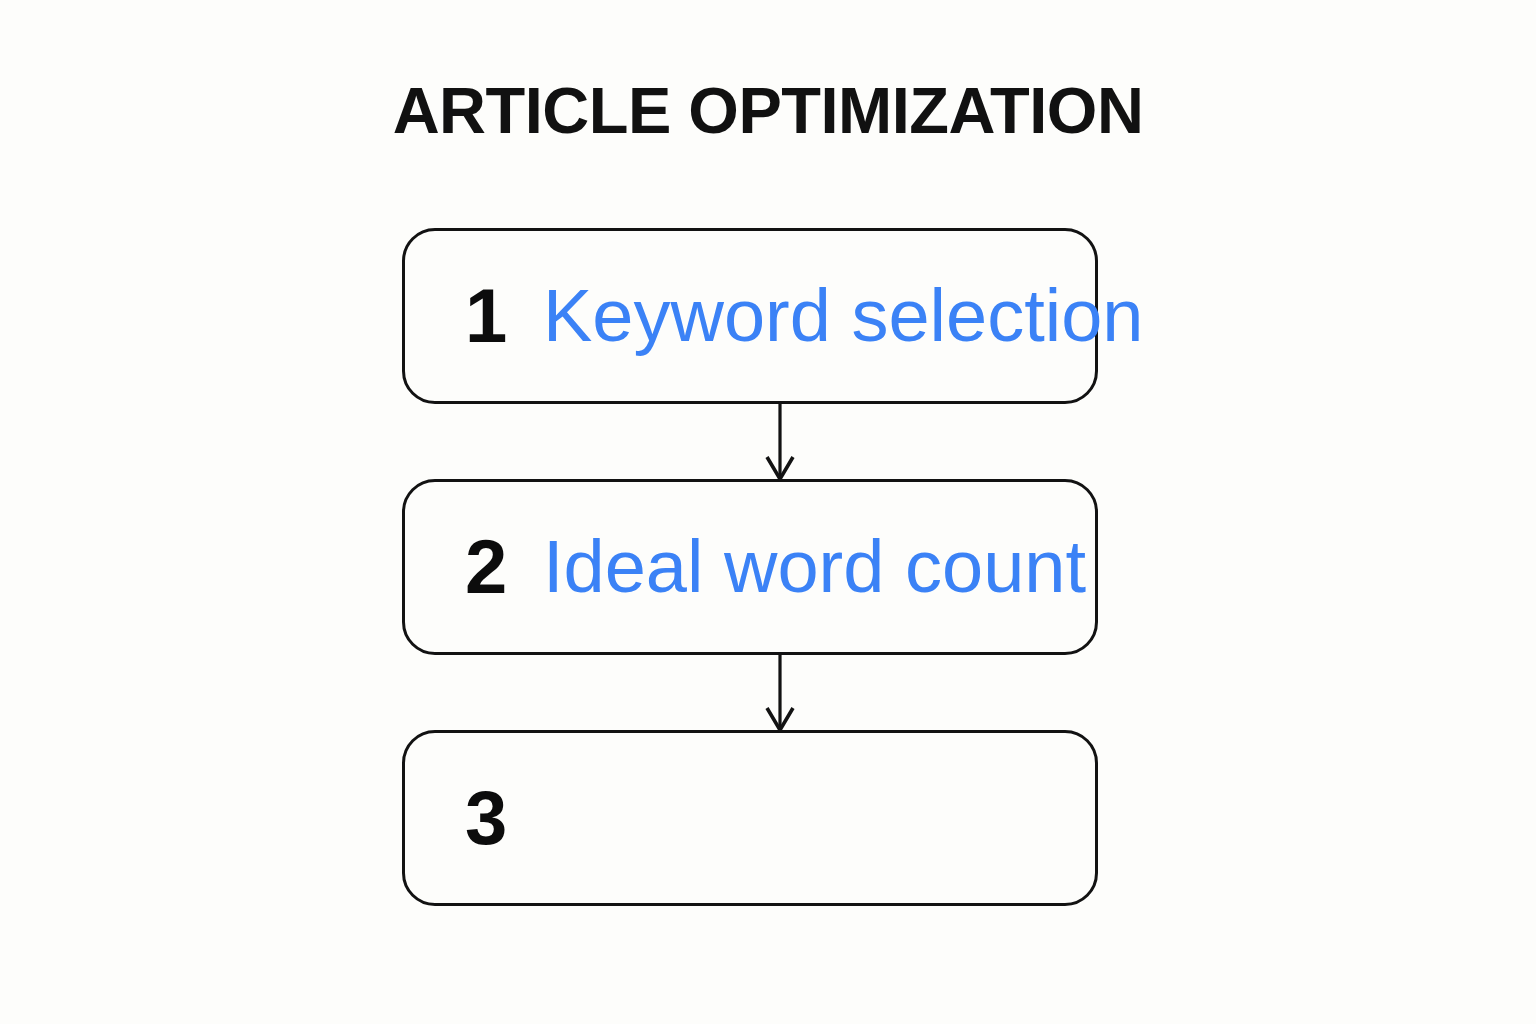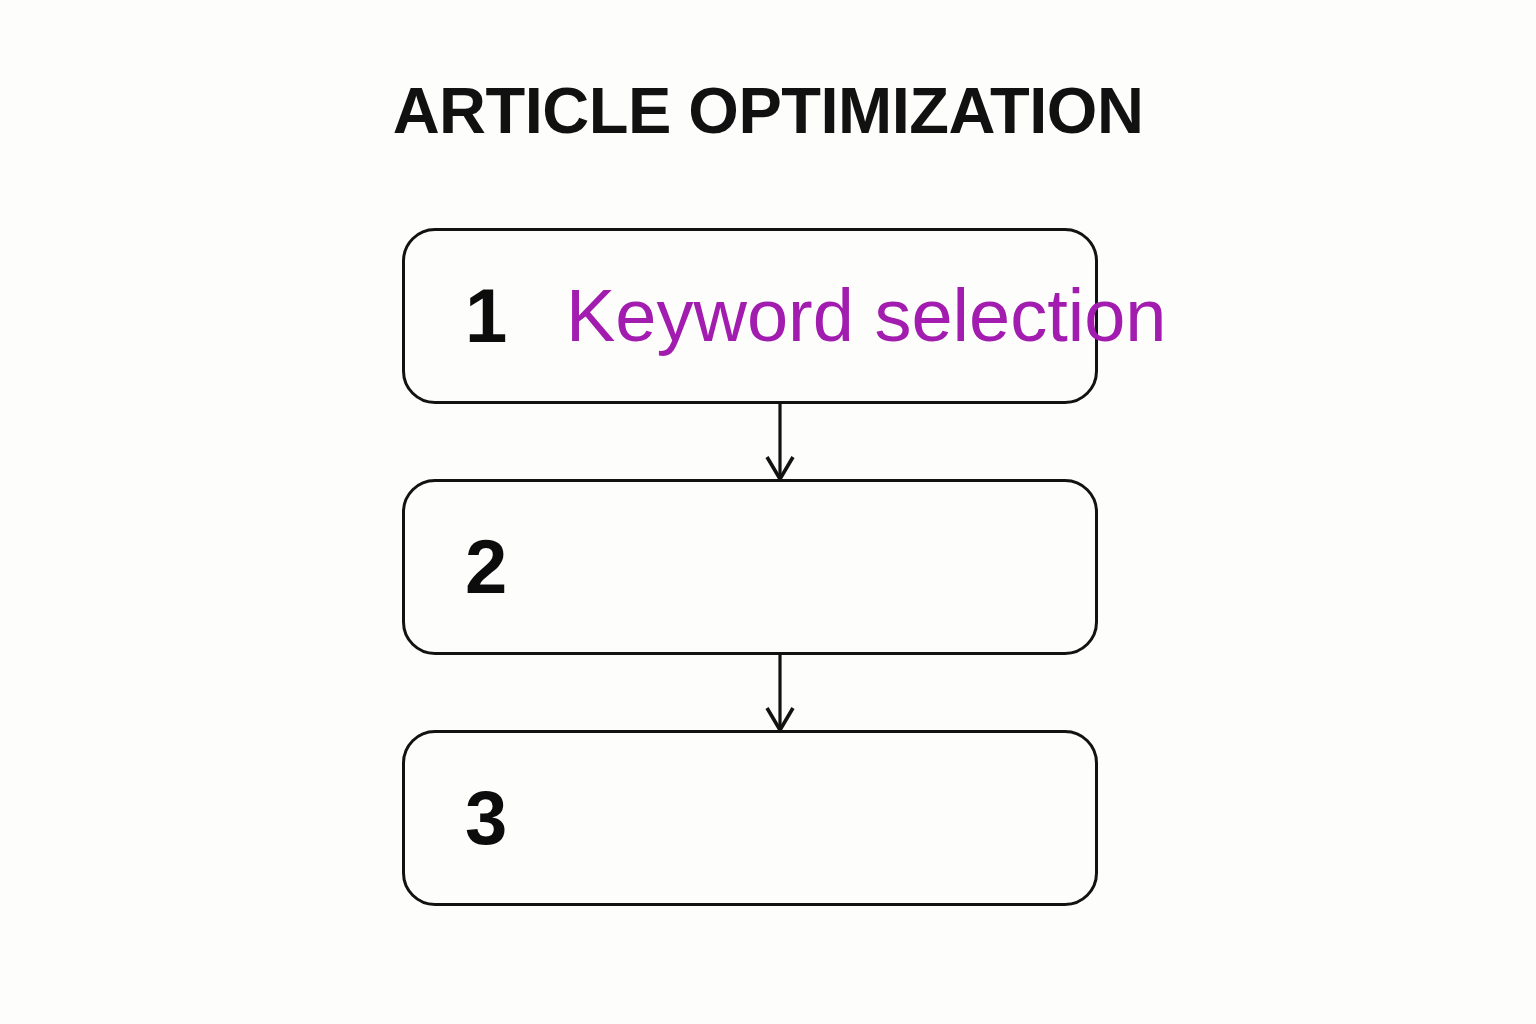--- a/index.html
+++ b/index.html
@@ -63,23 +63,23 @@
     color: #0c0c0c;
     line-height: 1;
     margin-left: 60px;
     width: 46px;
     flex: 0 0 auto;
   }
 
   .step-label {
     font-size: 74px;
     font-weight: 400;
-    color: #a21caf;
+    color: #3b82f6;
     line-height: 1;
-    margin-left: 55px;
+    margin-left: 32px;
     white-space: nowrap;
   }
 
   
   .connector {
     position: relative;
     height: 75px;
     width: 696px;
   }
   .connector svg {
@@ -105,20 +105,21 @@
 
     <div class="connector">
       <svg width="50" height="79" viewBox="0 0 50 79">
         <line x1="25" y1="0" x2="25" y2="76" stroke="#121212" stroke-width="3.2"></line>
         <polyline points="12,55 25,77 38,55" fill="none" stroke="#121212" stroke-width="3.6" stroke-linecap="butt" stroke-linejoin="miter"></polyline>
       </svg>
     </div>
 
     <div class="step-box">
       <span class="step-num">2</span>
+      <span class="step-label">Ideal word count</span>
     </div>
 
     <div class="connector">
       <svg width="50" height="79" viewBox="0 0 50 79">
         <line x1="25" y1="0" x2="25" y2="76" stroke="#121212" stroke-width="3.2"></line>
         <polyline points="12,55 25,77 38,55" fill="none" stroke="#121212" stroke-width="3.6" stroke-linecap="butt" stroke-linejoin="miter"></polyline>
       </svg>
     </div>
 
     <div class="step-box">

